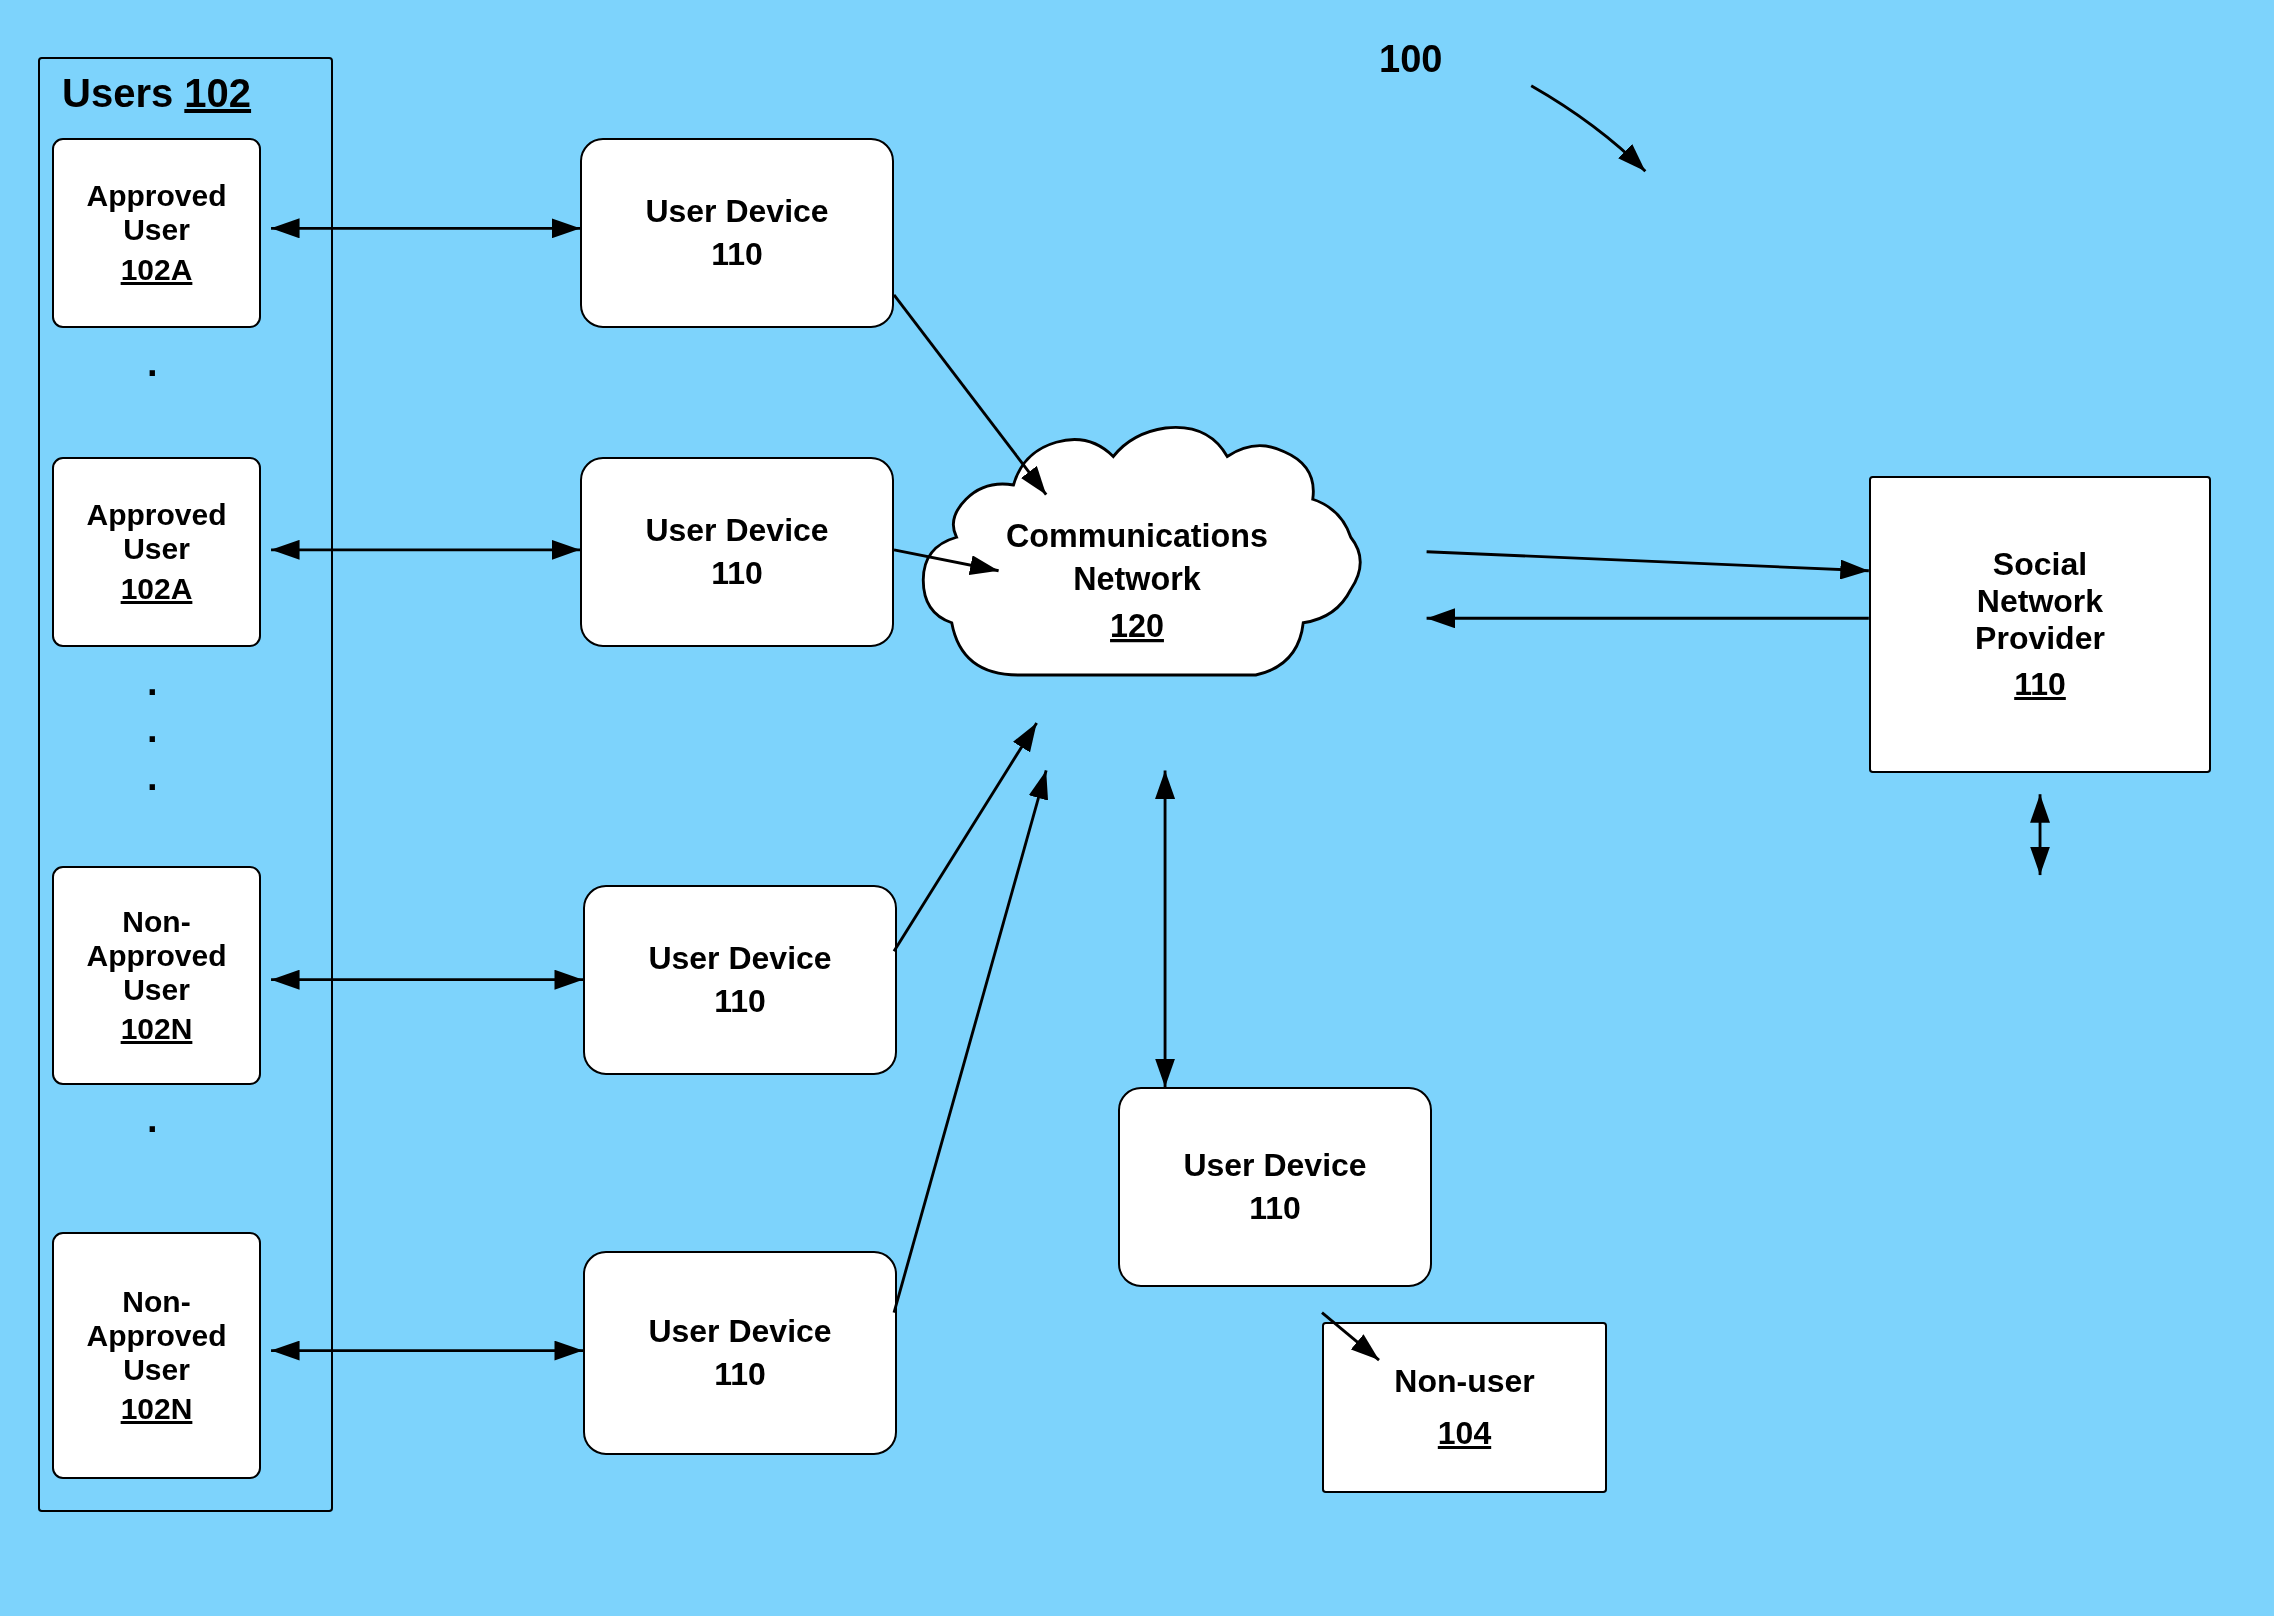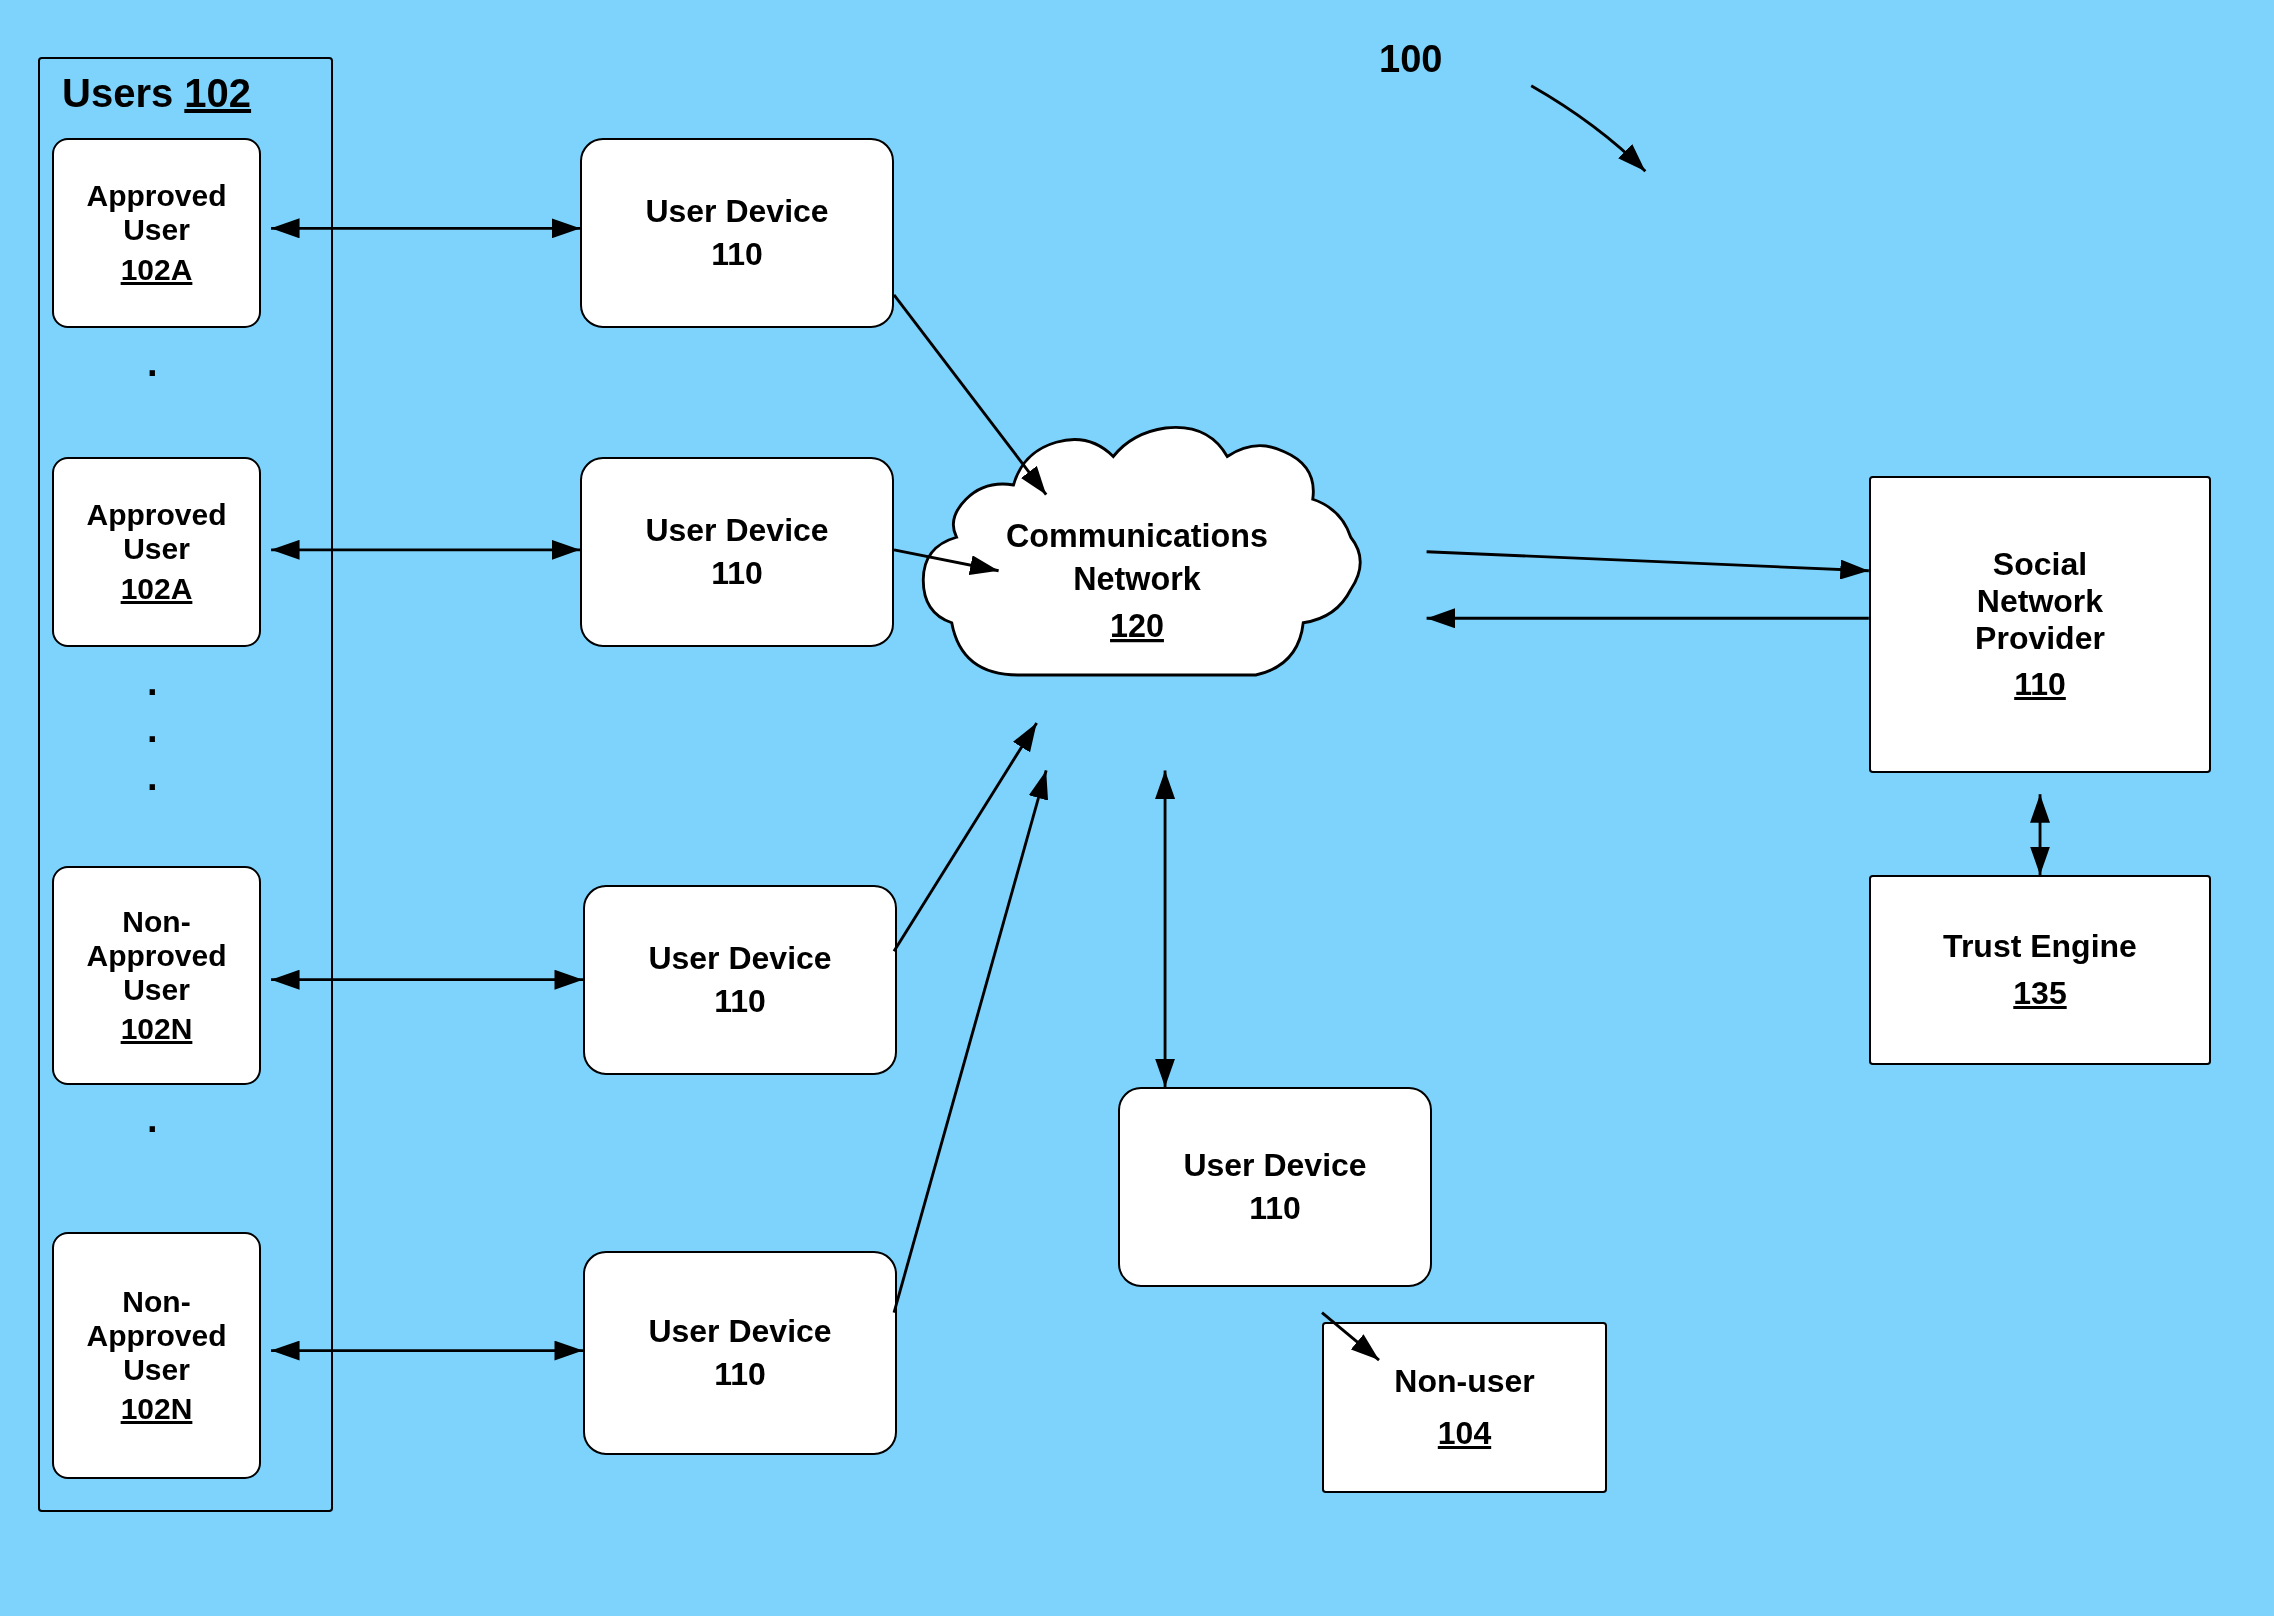--- a/index.html
+++ b/index.html
@@ -27,21 +27,21 @@
       width: 295px;
       height: 1455px;
       border: 2.9px solid #000;
       border-radius: 3.8px;
     }
 
     
     .user-box {
       position: absolute;
       border: 2.9px solid #000;
-      border-radius: 16px;
+      border-radius: 11px;
       display: flex;
       flex-direction: column;
       align-items: center;
       justify-content: center;
       text-align: center;
       font-size: 30px;
       font-weight: bold;
       background: #fff;
       padding: 7.6px;
     }
@@ -213,24 +213,20 @@
       <text x="245" y="230" text-anchor="middle" font-family="Arial" font-size="34" font-weight="bold">Network</text>
       <text x="245" y="280" text-anchor="middle" font-family="Arial" font-size="34" font-weight="bold" text-decoration="underline">120</text>
     </svg>
   </div>
 
   <div class="right-box" style="left:1869px; top:476px; width:342px; height:297px;">
     <span>Social<br>Network<br>Provider</span>
     <span class="ref" style="margin-top:9.5px;">110</span>
   </div>
 
-  <div class="right-box" style="left:1869px; top:875px; width:342px; height:190px;">
-    <span>Trust Engine</span>
-    <span class="ref" style="margin-top:9.5px;">135</span>
-  </div>
 
   <div class="right-box" style="left:1322px; top:1322px; width:285px; height:171px;">
     <span>Non-user</span>
     <span class="ref" style="margin-top:15px;">104</span>
   </div>
 
   <svg class="svg-arrows" viewBox="0 0 2391 1700" width="2274" height="1617">
     <defs>
       <marker id="arrowhead" markerWidth="10" markerHeight="7" refX="10" refY="3.5" orient="auto">
         <polygon points="0 0, 10 3.5, 0 7" fill="#000"></polygon>

